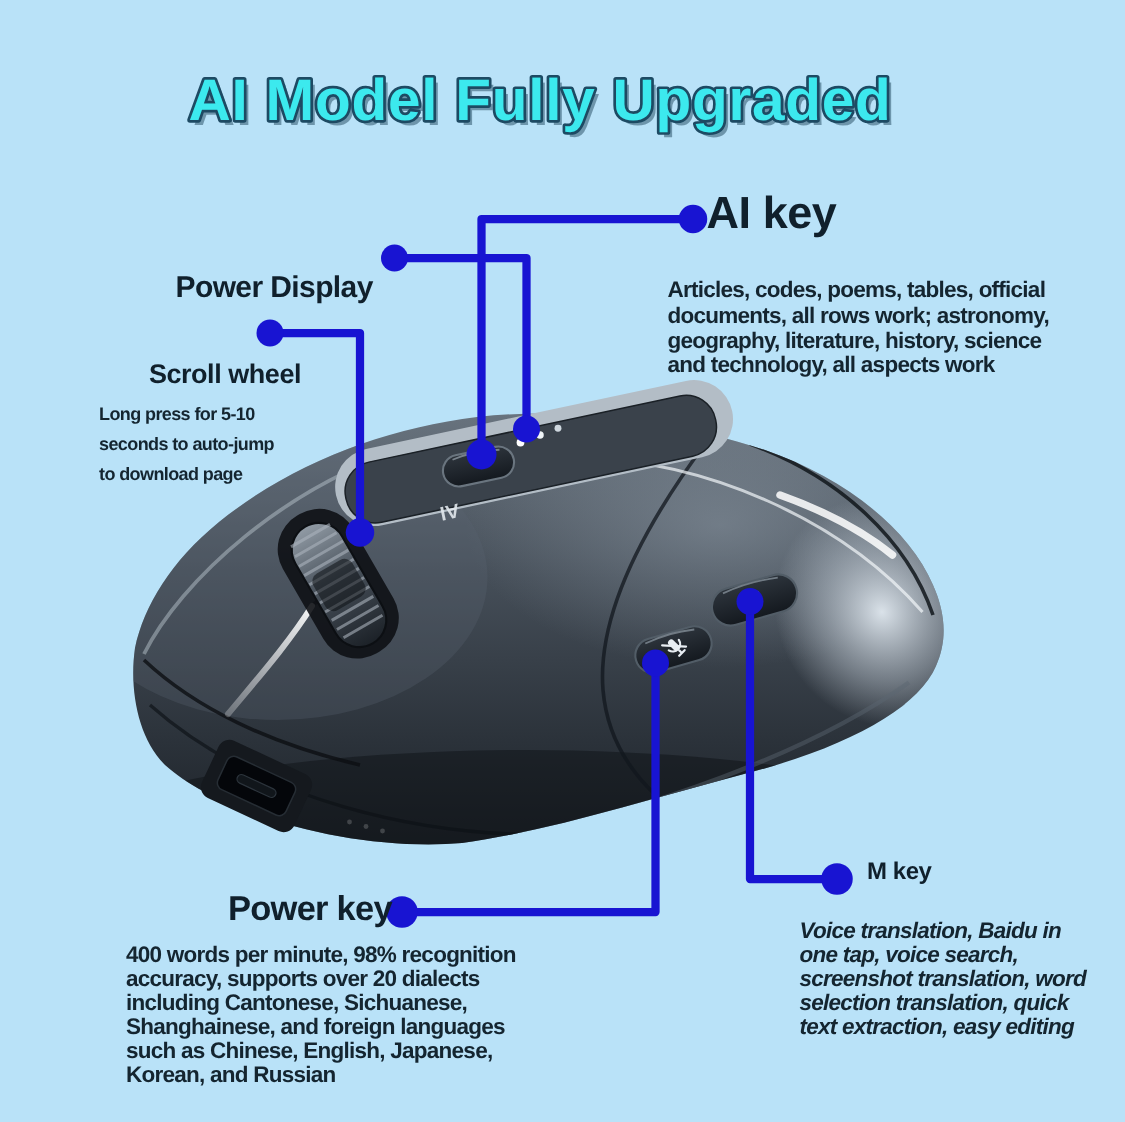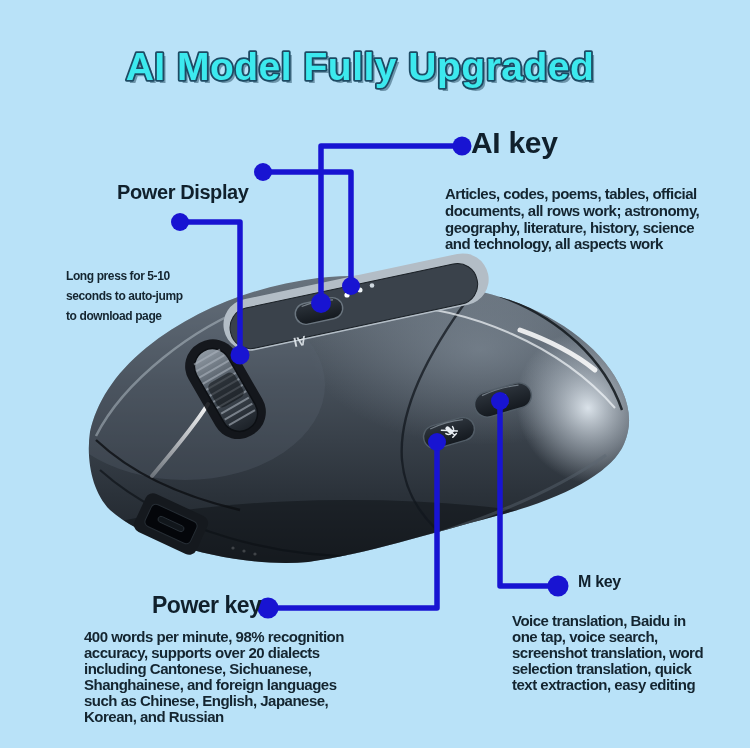--- a/index.html
+++ b/index.html
@@ -19,21 +19,21 @@
   #title-svg{position:absolute;left:0;top:0;}
   #ai-key-label   {left:471px;top:127px;font-size:30px;letter-spacing:-0.3px;}
   #ai-key-sub     {left:434px;top:167px;font-size:10px;letter-spacing:0;}
   #ai-key-body    {left:434px;top:186px;font-size:15px;line-height:16.8px;letter-spacing:-0.5px;margin-left:11px;}
   #power-label    {left:117px;top:156px;font-size:20px;letter-spacing:-0.4px;margin-top:26px;}
   #scroll-label   {left:60px;top:240px;width:180px;text-align:center;font-size:18px;letter-spacing:-0.3px;}
   #scroll-body    {left:66px;top:266px;font-size:12px;line-height:20px;letter-spacing:-0.4px;}
   #voice-label    {left:152px;top:593px;font-size:23px;letter-spacing:-0.5px;}
   #voice-body     {left:84px;top:629px;font-size:15px;line-height:16px;letter-spacing:-0.5px;}
   #m-label        {left:578px;top:574px;font-size:16px;letter-spacing:-0.3px;}
-  #m-body         {left:512px;top:613px;font-size:15px;line-height:16px;letter-spacing:-0.5px;}
+  #m-body         {left:533px;top:613px;font-size:15px;line-height:16px;letter-spacing:-0.5px;font-style:italic;}
 </style>
 </head>
 <body>
 
 <div id="stage">
 
   <svg id="title-svg" width="750" height="110">
     <text x="363" y="83" text-anchor="middle" font-family="Liberation Sans, sans-serif" font-size="39" font-weight="bold" fill="rgba(18,56,77,0.45)" letter-spacing="0.5">AI Model Fully Upgraded</text>
     <text x="360" y="80" text-anchor="middle" font-family="Liberation Sans, sans-serif" font-size="39" font-weight="bold" fill="#3ce9ee" stroke="#1d4a63" stroke-width="3.6" paint-order="stroke" stroke-linejoin="round" letter-spacing="0.5">AI Model Fully Upgraded</text>
   </svg>
@@ -196,20 +196,21 @@
   </svg>
 
   <div class="label" id="ai-key-label">AI key</div>
   <div class="para" id="ai-key-body">Articles, codes, poems, tables, official
 documents, all rows work; astronomy,
 geography, literature, history, science
 and technology, all aspects work</div>
 
   <div class="label" id="power-label">Power Display</div>
 
+  <div class="label" id="scroll-label">Scroll wheel</div>
   <div class="para" id="scroll-body">Long press for 5-10
 seconds to auto-jump
 to download page</div>
 
   <div class="label" id="voice-label">Power key</div>
   <div class="para" id="voice-body">400 words per minute, 98% recognition
 accuracy, supports over 20 dialects
 including Cantonese, Sichuanese,
 Shanghainese, and foreign languages
 such as Chinese, English, Japanese,

